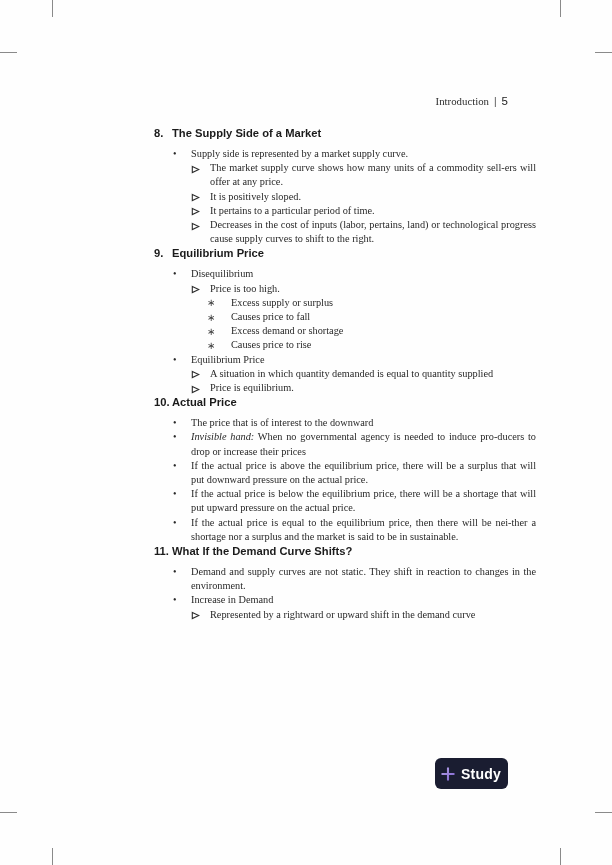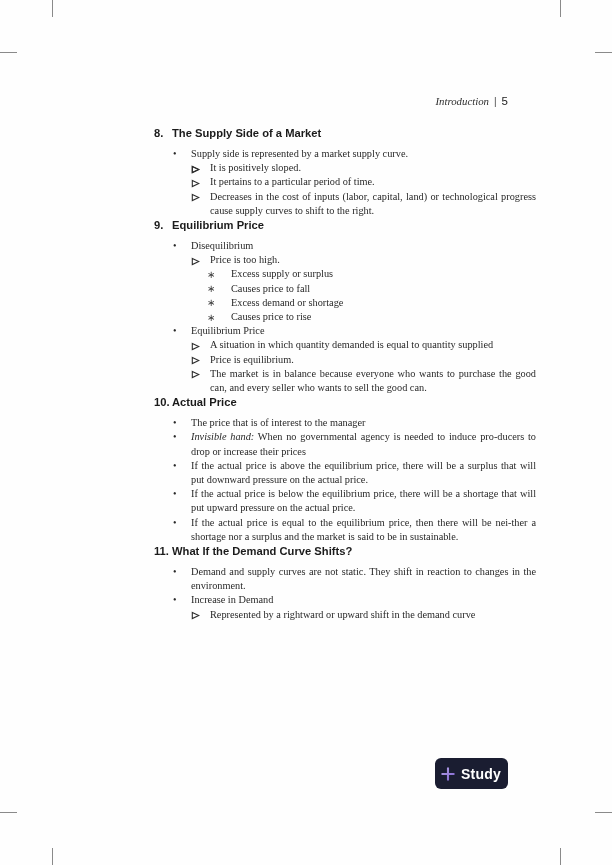--- a/index.html
+++ b/index.html
@@ -20,21 +20,21 @@
 
   
   .running-head {
     position: absolute;
     top: 95px;
     right: 104px;
     font-size: 10.8px;
     color: #2e2e2e;
     white-space: nowrap;
   }
-  .running-head .rh-title { font-style: italic; font-family: "Liberation Serif", serif; }
+  .running-head .rh-title { font-family: "Liberation Serif", serif; }
   .running-head .rh-sep { margin: 0 5px; color: #4a4a4a; font-family: "Liberation Sans", sans-serif; font-size: 10px; }
   .running-head .rh-page { font-family: "Liberation Sans", sans-serif; font-size: 11.5px; color: #222; }
 
   
   .sections { position: absolute; top: 126px; left: 0; width: 612px; padding-left: 28px; }
   .section + .section { }
 
   .heading {
     padding-left: 126px;
     font-family: "Liberation Sans", sans-serif;
@@ -104,55 +104,52 @@
   <div class="running-head">
     <span class="rh-title">Introduction</span><span class="rh-sep">|</span><span class="rh-page">5</span>
   </div>
 
   <div class="sections">
       <div class="section">
         <div class="heading"><span class="num">8.</span><span>The Supply Side of a Market</span></div>
         <div class="item l1"><span class="marker">•</span><span>Supply side is represented by a market supply curve.</span></div>
         <div class="item l2"><span class="marker"><svg width="9" height="9" viewBox="0 0 9 9">
               <path d="M1.3 1.4 L7.8 4.5 L1.3 7.6 Z" fill="none" stroke="#2d2d2d" stroke-width="1.1"></path>
-            </svg></span></div>
+            </svg></span><span>The market supply curve shows how many units of a commodity sell-ers will offer at any price.</span></div>
         <div class="item l2"><span class="marker"><svg width="9" height="9" viewBox="0 0 9 9">
               <path d="M1.3 1.4 L7.8 4.5 L1.3 7.6 Z" fill="none" stroke="#2d2d2d" stroke-width="1.1"></path>
             </svg></span><span>It is positively sloped.</span></div>
         <div class="item l2"><span class="marker"><svg width="9" height="9" viewBox="0 0 9 9">
               <path d="M1.3 1.4 L7.8 4.5 L1.3 7.6 Z" fill="none" stroke="#2d2d2d" stroke-width="1.1"></path>
             </svg></span><span>It pertains to a particular period of time.</span></div>
         <div class="item l2"><span class="marker"><svg width="9" height="9" viewBox="0 0 9 9">
               <path d="M1.3 1.4 L7.8 4.5 L1.3 7.6 Z" fill="none" stroke="#2d2d2d" stroke-width="1.1"></path>
-            </svg></span><span>Decreases in the cost of inputs (labor, capital, land) or technological progress cause supply curves to shift to the right.</span></div>
+            </svg></span><span>Decreases in the cost of inputs (labor, pertains, land) or technological progress cause supply curves to shift to the right.</span></div>
       </div>
       <div class="section">
         <div class="heading"><span class="num">9.</span><span>Equilibrium Price</span></div>
         <div class="item l1"><span class="marker">•</span><span>Disequilibrium</span></div>
         <div class="item l2"><span class="marker"><svg width="9" height="9" viewBox="0 0 9 9">
               <path d="M1.3 1.4 L7.8 4.5 L1.3 7.6 Z" fill="none" stroke="#2d2d2d" stroke-width="1.1"></path>
             </svg></span><span>Price is too high.</span></div>
         <div class="item l3"><span class="marker">∗</span><span>Excess supply or surplus</span></div>
         <div class="item l3"><span class="marker">∗</span><span>Causes price to fall</span></div>
         <div class="item l3"><span class="marker">∗</span><span>Excess demand or shortage</span></div>
         <div class="item l3"><span class="marker">∗</span><span>Causes price to rise</span></div>
         <div class="item l1"><span class="marker">•</span><span>Equilibrium Price</span></div>
         <div class="item l2"><span class="marker"><svg width="9" height="9" viewBox="0 0 9 9">
               <path d="M1.3 1.4 L7.8 4.5 L1.3 7.6 Z" fill="none" stroke="#2d2d2d" stroke-width="1.1"></path>
             </svg></span><span>A situation in which quantity demanded is equal to quantity supplied</span></div>
         <div class="item l2"><span class="marker"><svg width="9" height="9" viewBox="0 0 9 9">
               <path d="M1.3 1.4 L7.8 4.5 L1.3 7.6 Z" fill="none" stroke="#2d2d2d" stroke-width="1.1"></path>
             </svg></span><span>Price is equilibrium.</span></div>
-        <div class="item l2"><span class="marker"><svg width="9" height="9" viewBox="0 0 9 9">
-              <path d="M1.3 1.4 L7.8 4.5 L1.3 7.6 Z" fill="none" stroke="#2d2d2d" stroke-width="1.1"></path>
-            </svg></span><span>The market is in balance because everyone who wants to purchase the good can, and every seller who wants to sell the good can.</span></div>
       </div>
       <div class="section">
         <div class="heading"><span class="num">10.</span><span>Actual Price</span></div>
-        <div class="item l1"><span class="marker">•</span><span>The price that is of interest to the manager</span></div>
+        <div class="item l1"><span class="marker">•</span><span>The price that is of interest to the downward</span></div>
         <div class="item l1"><span class="marker">•</span><span class="lead">Invisible hand:</span><span> When no governmental agency is needed to induce pro-ducers to drop or increase their prices</span></div>
         <div class="item l1"><span class="marker">•</span><span>If the actual price is above the equilibrium price, there will be a surplus that will put downward pressure on the actual price.</span></div>
         <div class="item l1"><span class="marker">•</span><span>If the actual price is below the equilibrium price, there will be a shortage that will put upward pressure on the actual price.</span></div>
         <div class="item l1"><span class="marker">•</span><span>If the actual price is equal to the equilibrium price, then there will be nei-ther a shortage nor a surplus and the market is said to be in sustainable.</span></div>
       </div>
       <div class="section">
         <div class="heading"><span class="num">11.</span><span>What If the Demand Curve Shifts?</span></div>
         <div class="item l1"><span class="marker">•</span><span>Demand and supply curves are not static. They shift in reaction to changes in the environment.</span></div>
         <div class="item l1"><span class="marker">•</span><span>Increase in Demand</span></div>
         <div class="item l2"><span class="marker"><svg width="9" height="9" viewBox="0 0 9 9">

